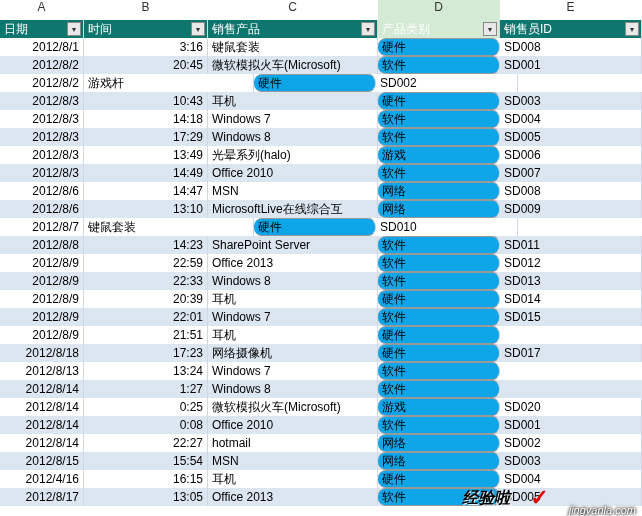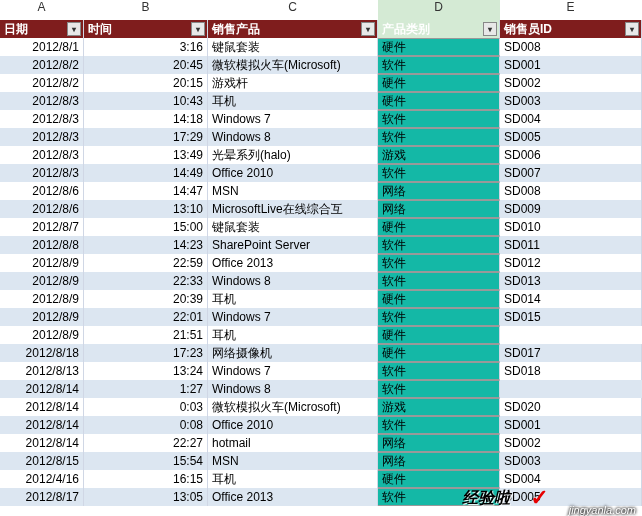--- a/index.html
+++ b/index.html
@@ -7,28 +7,28 @@
 
 .col-letters { display: flex; height: 20px; background: #fff; }
 .col-letter { text-align: center; font-size: 12px; color: #333; border-right: 1px solid transparent; position: relative; }
 .col-A { width: 84px; }
 .col-B { width: 124px; }
 .col-C { width: 170px; }
 .col-D { width: 122px; background: #d4ead4; }
 .col-E { width: 142px; }
 .insert-marker { position: absolute; left: 438px; top: 0; font-size: 12px; color: #000; }
 
-.header-row { display: flex; height: 18px; background: #7f1d1d; font-weight: bold; }
+.header-row { display: flex; height: 18px; background: #0f766e; }
 .header-cell { color: #fff; font-size: 12px; display: flex; align-items: center; padding-left: 4px; border-right: 1px solid #d0d7e5; position: relative; }
 .dropdown { position: absolute; right: 2px; top: 2px; width: 14px; height: 14px; background: #e8e8e8; border: 1px solid #888; display: flex; align-items: center; justify-content: center; font-size: 8px; color: #333; }
 
 .data-row { display: flex; height: 18px; }
 .cell { border-right: 1px solid #d0d7e5; display: flex; align-items: center; padding: 0 4px; font-size: 12px; color: #000; overflow: hidden; white-space: nowrap; }
 .cell.right { justify-content: flex-end; }
-.col-D-cell { background: #14b8a6; border-top: 1px solid #999; border-bottom: 1px solid #999; }
+.col-D-cell { background: #0ea5e9; border-top: 1px solid #999; border-bottom: 1px solid #999; border-radius: 8px; }
 
 .row-even { background: #fff; }
 .row-odd { background: #dce6f1; }
 
 .watermark { position: absolute; right: 6px; bottom: 0; display: flex; align-items: center; gap: 20px; z-index: 10; justify-content: space-between; }
 .wm-text { font-weight: bold; color: #000; text-shadow: 1px 1px 1px #fff; font-size: 16px; font-style: italic; }
 .wm-check { color: #e60000; font-size: 22px; font-weight: bold; }
 .wm-url { font-size: 11px; color: #fff; text-shadow: 0 0 3px #000, 0 0 3px #000; font-style: italic; margin-top: 24px; }
 </style>
 </head>
@@ -77,21 +77,20 @@
     </div>
     <div class="data-row row-odd">
       <div class="cell right col-A">2012/8/2</div>
       <div class="cell right col-B">20:45</div>
       <div class="cell col-C">微软模拟火车(Microsoft)</div>
       <div class="cell col-D col-D-cell">软件</div>
       <div class="cell col-E">SD001</div>
     </div>
     <div class="data-row row-even">
       <div class="cell right col-A">2012/8/2</div>
-      <div class="cell right col-B">20:15</div>
       <div class="cell col-C">游戏杆</div>
       <div class="cell col-D col-D-cell">硬件</div>
       <div class="cell col-E">SD002</div>
     </div>
     <div class="data-row row-odd">
       <div class="cell right col-A">2012/8/3</div>
       <div class="cell right col-B">10:43</div>
       <div class="cell col-C">耳机</div>
       <div class="cell col-D col-D-cell">硬件</div>
       <div class="cell col-E">SD003</div>
@@ -133,21 +132,20 @@
     </div>
     <div class="data-row row-odd">
       <div class="cell right col-A">2012/8/6</div>
       <div class="cell right col-B">13:10</div>
       <div class="cell col-C">MicrosoftLive在线综合互</div>
       <div class="cell col-D col-D-cell">网络</div>
       <div class="cell col-E">SD009</div>
     </div>
     <div class="data-row row-even">
       <div class="cell right col-A">2012/8/7</div>
-      <div class="cell right col-B">15:00</div>
       <div class="cell col-C">键鼠套装</div>
       <div class="cell col-D col-D-cell">硬件</div>
       <div class="cell col-E">SD010</div>
     </div>
     <div class="data-row row-odd">
       <div class="cell right col-A">2012/8/8</div>
       <div class="cell right col-B">14:23</div>
       <div class="cell col-C">SharePoint Server</div>
       <div class="cell col-D col-D-cell">软件</div>
       <div class="cell col-E">SD011</div>
@@ -191,31 +189,30 @@
       <div class="cell right col-B">17:23</div>
       <div class="cell col-C">网络摄像机</div>
       <div class="cell col-D col-D-cell">硬件</div>
       <div class="cell col-E">SD017</div>
     </div>
     <div class="data-row row-even">
       <div class="cell right col-A">2012/8/13</div>
       <div class="cell right col-B">13:24</div>
       <div class="cell col-C">Windows 7</div>
       <div class="cell col-D col-D-cell">软件</div>
-      <div class="cell col-E">SD018</div>
     </div>
     <div class="data-row row-odd">
       <div class="cell right col-A">2012/8/14</div>
       <div class="cell right col-B">1:27</div>
       <div class="cell col-C">Windows 8</div>
       <div class="cell col-D col-D-cell">软件</div>
     </div>
     <div class="data-row row-even">
       <div class="cell right col-A">2012/8/14</div>
-      <div class="cell right col-B">0:03</div>
+      <div class="cell right col-B">0:25</div>
       <div class="cell col-C">微软模拟火车(Microsoft)</div>
       <div class="cell col-D col-D-cell">游戏</div>
       <div class="cell col-E">SD020</div>
     </div>
     <div class="data-row row-odd">
       <div class="cell right col-A">2012/8/14</div>
       <div class="cell right col-B">0:08</div>
       <div class="cell col-C">Office 2010</div>
       <div class="cell col-D col-D-cell">软件</div>
       <div class="cell col-E">SD001</div>

